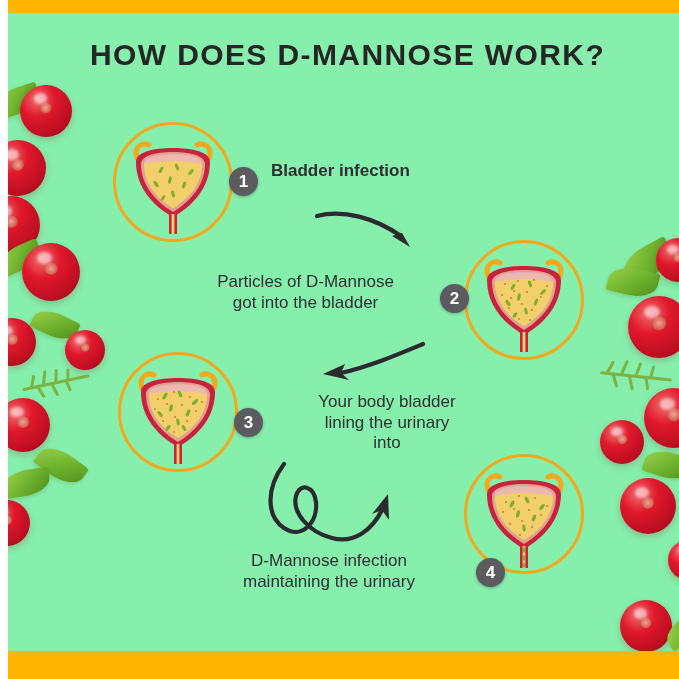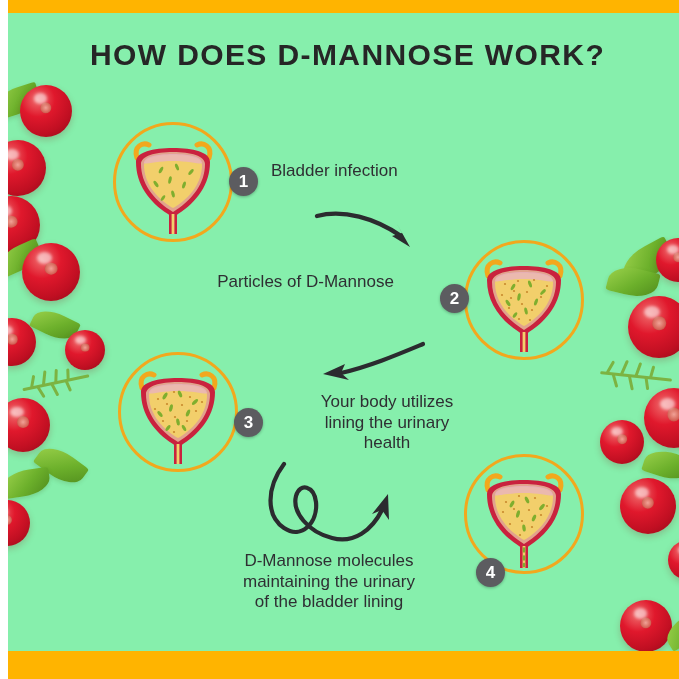--- a/index.html
+++ b/index.html
@@ -49,21 +49,21 @@
     position:absolute;width:29px;height:29px;border-radius:50%;
     background:#5c5c60;color:#ffffff;
     font-size:17px;font-weight:bold;
     display:flex;align-items:center;justify-content:center;
     box-shadow:0 1px 3px rgba(0,0,0,.28);
   }
 
   
   .caption{position:absolute;color:#2f2f33;font-size:17px;line-height:1.22;}
   .caption.center{text-align:center;}
-  .caption.left{text-align:left;}
+  .caption.left{text-align:left;font-weight:bold;}
 
   
   .arrow{position:absolute;}
   .arrow svg{display:block;overflow:visible;}
 </style>
 </head>
 <body>
 
 <div id="stage">
 
@@ -182,20 +182,21 @@
 
   <div class="arrow" style="left:305px;top:200px;">
     <svg width="120" height="60" viewBox="0 0 120 60">
       <path d="M4,16 C30,9 62,18 88,36" stroke="#2b2b2f" stroke-width="4.4" fill="none" stroke-linecap="round"></path>
       <path d="M97,47 L79,36 L89,33 L84,24 Z" fill="#2b2b2f"></path>
     </svg>
   </div>
 
   <div class="caption center" style="left:175px;top:272px;width:245px;text-align:center;">
     <div>Particles of D-Mannose</div>
+    <div>got into the bladder</div>
   </div>
   <div class="node" style="left:456px;top:240px;">
     <div class="ring"></div>
     <svg viewBox="0 0 120 120">
       <path d="M24,36 C20,24 30,20 36,23" stroke="#f2a81d" stroke-width="5" fill="none" stroke-linecap="round"></path>
       <path d="M96,36 C100,24 90,20 84,23" stroke="#f2a81d" stroke-width="5" fill="none" stroke-linecap="round"></path>
       <path d="M23,40 C23,30 40,26 60,26 C80,26 97,30 97,40 C97,62 84,80 65,92 L60,96 L55,92 C36,80 23,62 23,40 Z" fill="#c9223e"></path>
       <path d="M28,42 C28,34 42,30 60,30 C78,30 92,34 92,42 C92,61 80,77 63,88 L60,90 L57,88 C40,77 28,61 28,42 Z" fill="#e8cfa8" opacity="0.75"></path>
       <path d="M31,43 C31,36 43,33 60,33 C77,33 89,36 89,43 C89,60 78,75 62,85 L60,86 L58,85 C42,75 31,60 31,43 Z" fill="#f2cf6b"></path>
       <path d="M31,41 C31,35 43,32 60,32 C77,32 89,35 89,41 C89,43 77,39 60,39 C43,39 31,43 31,41 Z" fill="#e8b3bf" opacity="0.8"></path>
@@ -271,23 +272,23 @@
           <circle cx="78" cy="59" r="1.1"></circle>
         <circle cx="45" cy="69" r="1.1"></circle>
           <circle cx="57" cy="65" r="1.1"></circle>
         <circle cx="69" cy="69" r="1.1"></circle>
           <circle cx="56" cy="80" r="1.1"></circle>
       </g>
     </svg>
     <div class="badge" style="left:116px;top:56px;">3</div>
   </div>
   <div class="caption center" style="left:274px;top:392px;width:210px;">
-    <div>Your body utilizes</div>
+    <div>Your body bladder</div>
     <div>lining the urinary</div>
-    <div>health</div>
+    <div>into</div>
   </div>
 
   <div class="arrow" style="left:252px;top:458px;">
     <svg width="160" height="100" viewBox="0 0 160 100">
       <path d="M24,6 C6,30 6,58 24,70 C42,82 58,64 56,44 C54,28 40,24 36,38 C32,54 48,74 72,80 C94,86 112,72 122,52" stroke="#2b2b2f" stroke-width="4.2" fill="none" stroke-linecap="round"></path>
       <path d="M128,36 L129,62 L122,52 L112,56 Z" fill="#2b2b2f"></path>
     </svg>
   </div>
 
   <div class="node" style="left:456px;top:454px;">
@@ -323,18 +324,17 @@
           <circle cx="77" cy="61" r="1.1"></circle>
         <circle cx="46" cy="70" r="1.1"></circle>
           <circle cx="58" cy="67" r="1.1"></circle>
         <circle cx="68" cy="73" r="1.1"></circle>
           <circle cx="56" cy="81" r="1.1"></circle>
       </g>
     </svg>
     <div class="badge" style="left:12px;top:104px;">4</div>
   </div>
   <div class="caption center" style="left:196px;top:551px;width:250px;">
-    <div>D-Mannose molecules</div>
+    <div>D-Mannose infection</div>
     <div>maintaining the urinary</div>
-    <div>of the bladder lining</div>
   </div>
 
 </div>
 
 </body></html>

